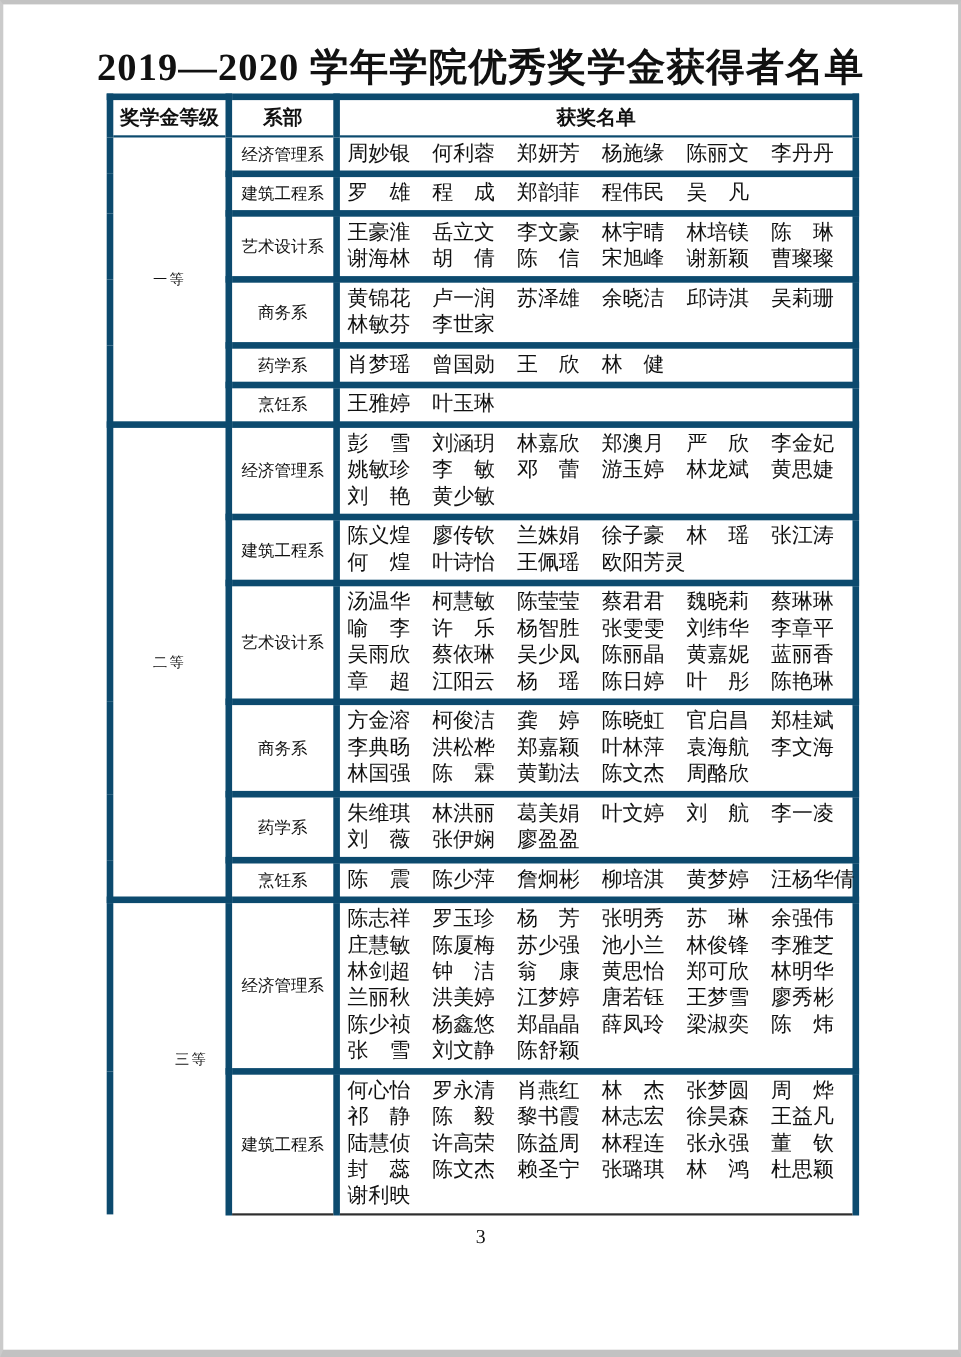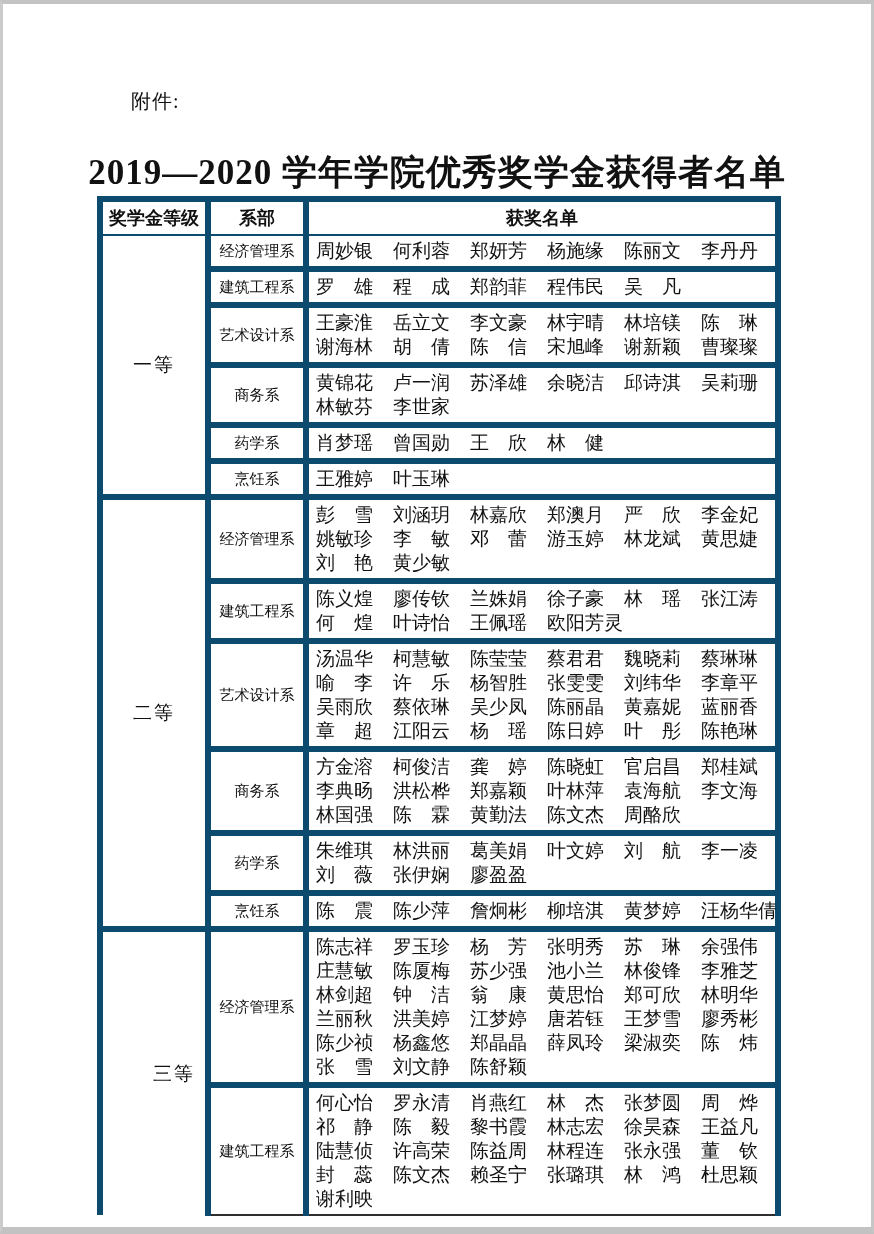--- a/index.html
+++ b/index.html
@@ -61,21 +61,21 @@
     font-weight: bold;
     font-size: 18px;
     text-align: center;
     padding: 4px 0;
     border-bottom-width: 2px;
   }
   tr.group-start > td { border-top: 2px solid #2e2e2e; }
 
   td.grade-cell {
     text-align: center;
-    font-size: 19px;
+    font-size: 13px;
     letter-spacing: 2px;
   }
   td.dept-cell {
     text-align: center;
     font-size: 15px;
     padding: 2px 0;
   }
   td.names-cell { padding: 3px 0 3px 7px; }
 
   .name-line { display: flex; line-height: 24px; }
@@ -94,21 +94,20 @@
     margin-top: 9px;
     text-align: center;
     font-size: 18px;
   }
 </style>
 </head>
 <body>
 
 <div class="page">
 
-  <div class="attachment">附件:</div>
 
   <div class="doc-title">2019—2020 学年学院优秀奖学金获得者名单</div>
 
 
   <table class="award-table">
     <colgroup>
       <col class="c-grade">
       <col class="c-dept">
       <col class="c-names">
     </colgroup>

